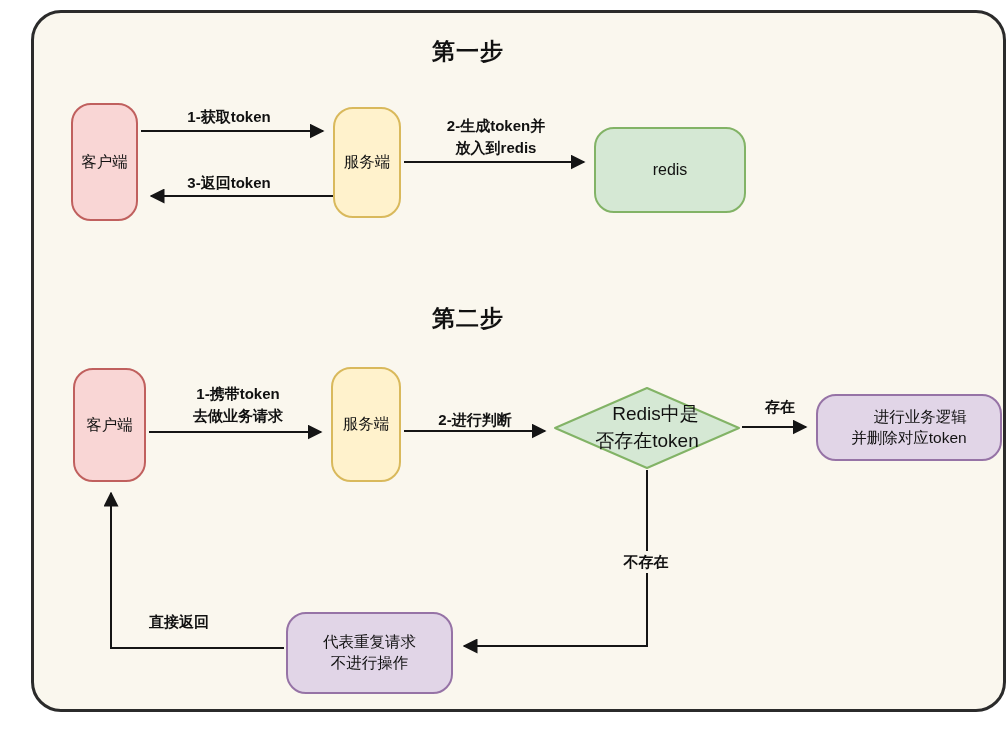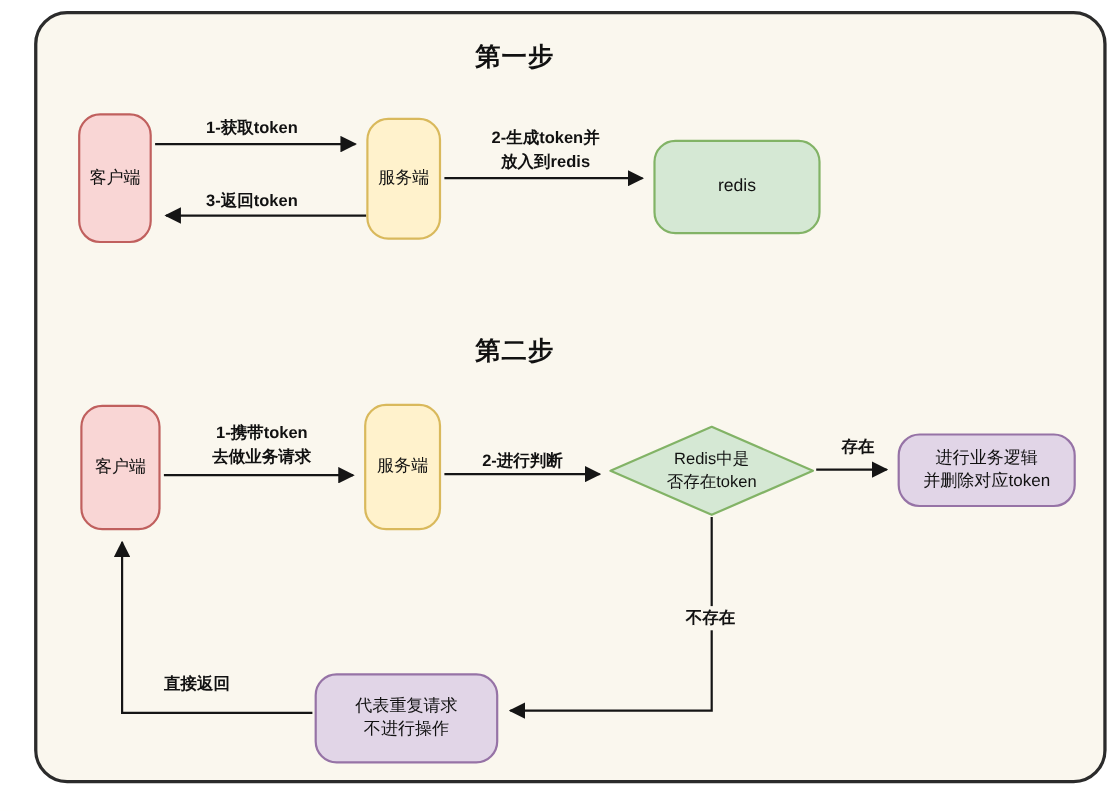--- a/index.html
+++ b/index.html
@@ -26,21 +26,21 @@
     display:flex; align-items:center; justify-content:center;
     text-align:center; font-size:15.5px; line-height:1.35;
     border-radius:20px; border:2px solid; white-space:pre-line;
   }
   .node-client { background:var(--client-fill,#f9d6d5); border-color:var(--client-border,#c0605e); }
   .node-server { background:var(--server-fill,#fff2cc); border-color:var(--server-border,#d9b95c); }
   .node-redis  { background:var(--redis-fill,#d5e8d4); border-color:var(--redis-border,#82b366); }
   .node-purple { background:var(--purple-fill,#e1d5e7); border-color:var(--purple-border,#9673a6); }
   .diamond-label {
     position:absolute; display:flex; align-items:center; justify-content:center;
-    text-align:center; font-size:15px; line-height:1.4; white-space:pre-line;
+    text-align:right; font-size:19px; line-height:1.4; white-space:pre-line;
   }
   .section-title {
     position:absolute; transform:translateX(-50%);
     font-size:23px; font-weight:bold; letter-spacing:1px;
   }
   .edge-label {
     position:absolute; transform:translateX(-50%);
     font-size:15px; font-weight:600; text-align:center;
     line-height:1.45; white-space:pre-line;
   }
@@ -82,21 +82,21 @@
 
   <div class="edge-label" style="left:213px; top:106px;">1-获取token</div>
   <div class="edge-label" style="left:480px; top:115px;">2-生成token并
 放入到redis</div>
   <div class="edge-label" style="left:213px; top:172px;">3-返回token</div>
 
   <div class="node node-client" style="left:57px; top:368px; width:73px; height:114px;">客户端</div>
   <div class="node node-server" style="left:315px; top:367px; width:70px; height:115px;">服务端</div>
   <div class="diamond-label" style="left:555px; top:400px; width:152px; height:56px;">Redis中是
 否存在token</div>
-  <div class="node node-purple" style="left:800px; top:394px; width:162px; height:67px;">进行业务逻辑
+  <div class="node node-purple" style="left:800px; top:394px; width:186px; height:67px;text-align:right;">进行业务逻辑
 并删除对应token</div>
   <div class="node node-purple" style="left:270px; top:612px; width:167px; height:82px;">代表重复请求
 不进行操作</div>
 
   <div class="edge-label" style="left:222px; top:383px;">1-携带token
 去做业务请求</div>
   <div class="edge-label" style="left:459px; top:409px;">2-进行判断</div>
   <div class="edge-label" style="left:764px; top:396px;">存在</div>
   <div class="edge-label bg" style="left:630px; top:551px;">不存在</div>
   <div class="edge-label" style="left:163px; top:611px;">直接返回</div>

